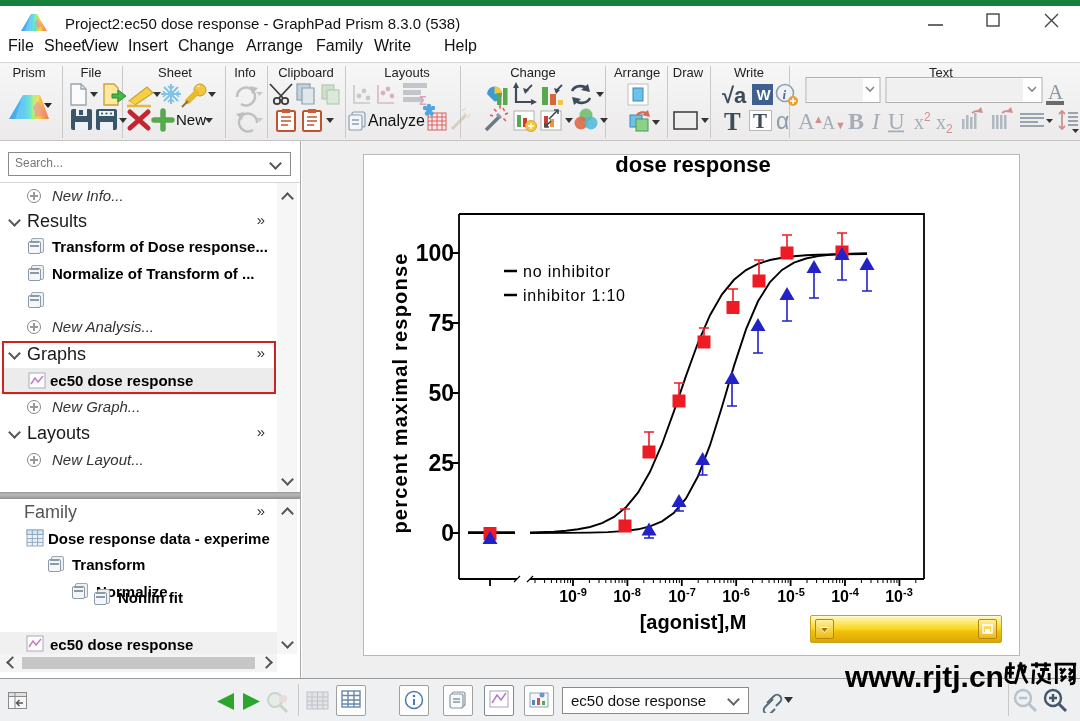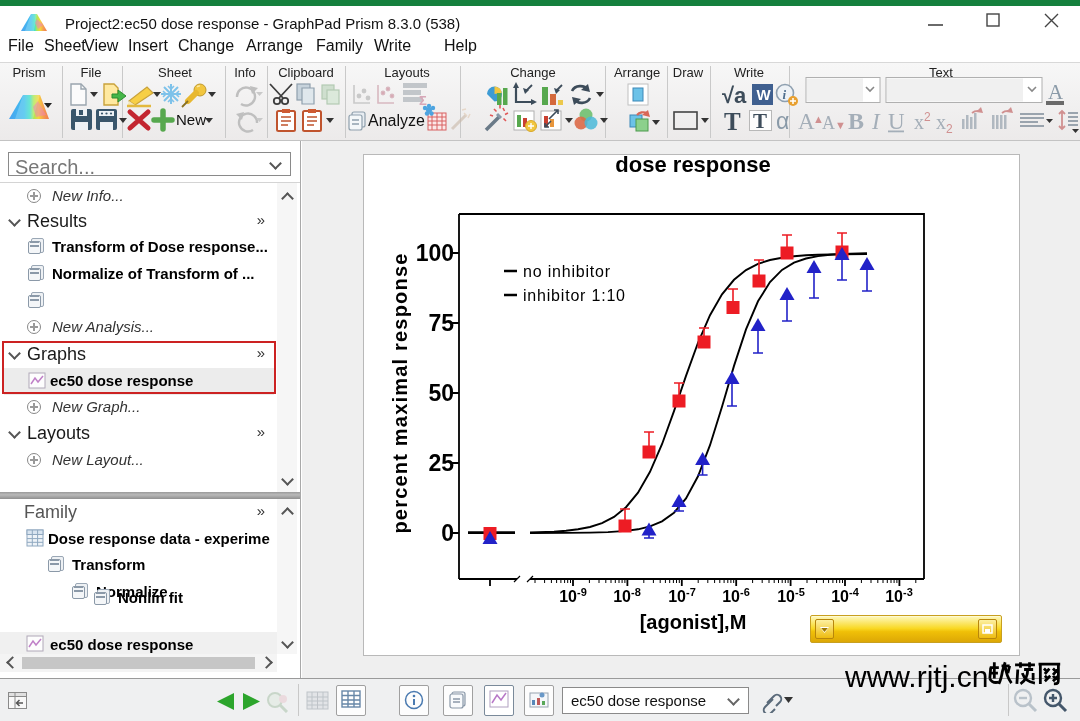--- a/index.html
+++ b/index.html
@@ -7,40 +7,40 @@
 body{font-family:"Liberation Sans",sans-serif;position:relative;background:#fff}
 .abs{position:absolute}
 #titlebar{position:absolute;left:0;top:0;width:1080px;height:32px;background:#fff;border-top:6px solid #15803d}
 #title-text{position:absolute;left:65px;top:9px;font-size:15px;color:#111}
 #menubar{position:absolute;left:0;top:32px;width:1080px;height:30px;background:#fff;font-size:16px;color:#111}
 #menubar span{position:absolute;top:5px}
 #toolbar{position:absolute;left:0;top:62px;width:1080px;height:79px;background:linear-gradient(#f7f7f7,#eceaea);border-top:1px solid #d8d8d8;border-bottom:1px solid #c3c3c3}
 .glabel{position:absolute;top:2px;font-size:13px;color:#222;transform:translateX(-50%);white-space:nowrap}
 .gsep{position:absolute;top:3px;height:72px;width:1px;background:#c9c9c9}
 #sidebar{position:absolute;left:0;top:141px;width:301px;height:537px;background:#fff;border-right:1px solid #a9a9a9}
-#search{position:absolute;left:8px;top:11px;width:283px;height:24px;border:1px solid #8a8a8a;background:#fff;font-size:20px;color:#777}
+#search{position:absolute;left:8px;top:11px;width:283px;height:24px;border:1px solid #8a8a8a;background:#fff;font-size:12px;color:#777}
 #search span{position:absolute;left:6px;top:3px}
 .chev{display:inline-block;width:9px;height:9px;border-right:2px solid #555;border-bottom:2px solid #555}
 .chev.down{transform:rotate(45deg)}
 .chev.up{transform:rotate(-135deg)}
 .chev.left{transform:rotate(135deg)}
 .chev.right{transform:rotate(-45deg)}
 #navdiv{position:absolute;left:0;top:41px;width:300px;height:1px;background:#d4d4d4}
 .row{position:absolute;left:0;width:277px;height:27px;white-space:nowrap}
 .sect{font-size:18px;color:#1a1a1a}
 .item{font-size:15px;font-weight:bold;color:#000}
 .newi{font-size:15px;font-style:italic;color:#333}
 .more{position:absolute;right:12px;top:3px;font-size:15px;color:#333}
 .vsb{position:absolute;background:#f6f6f6}
 #redbox{position:absolute;left:2px;top:200px;width:274px;height:53px;border:2px solid #c22;z-index:5}
 #splitter{position:absolute;left:0;top:351px;width:300px;height:7px;background:linear-gradient(#9a9a9a,#b9b9b9 40%,#8f8f8f)}
 #canvas{position:absolute;left:302px;top:141px;width:884px;height:537px;background:#efefef}
 #page{position:absolute;left:61px;top:13px;width:657px;height:502px;background:#fff;border:1px solid #b9b9b9}
 #statusbar{position:absolute;left:0;top:678px;width:1080px;height:43px;background:#eff0f1;border-top:1px solid #9a9a9a}
-#watermark{position:absolute;left:845px;top:659px;font-size:30px;font-weight:normal;color:#000;letter-spacing:0px;z-index:50;white-space:nowrap}
+#watermark{position:absolute;left:845px;top:659px;font-size:30px;font-weight:bold;color:#000;letter-spacing:0px;z-index:50;white-space:nowrap}
 .sheeticon{position:absolute;width:17px;height:17px}
 .sheeticon .b{position:absolute;left:3px;top:0;width:13px;height:15px;background:#eef1f4;border:1px solid #9aa7b5;border-radius:2px}
 .sheeticon .f{position:absolute;left:0px;top:3px;width:13px;height:13px;background:#f4f6f8;border:1px solid #8b99a8;border-radius:2px}
 .sheeticon .l{position:absolute;left:2px;top:3px;width:9px;height:2px;background:#8b99a8}
 .sheeticon .l2{position:absolute;left:2px;top:7px;width:9px;height:2px;background:#8b99a8}
 .cplus{position:absolute;width:14px;height:14px;border:1px solid #888;border-radius:50%;color:#777}
 .cplus:before{content:"";position:absolute;left:2px;top:5px;width:8px;height:2px;background:#999}
 .cplus:after{content:"";position:absolute;left:5px;top:2px;width:2px;height:8px;background:#999}
 .sbtn{position:absolute;top:6px;width:30px;height:31px;background:#fdfdfd;border:1px solid #a0a0a0;border-radius:2px}
 .sbtn.sel{border-color:#7a8a9a;background:#fff}

